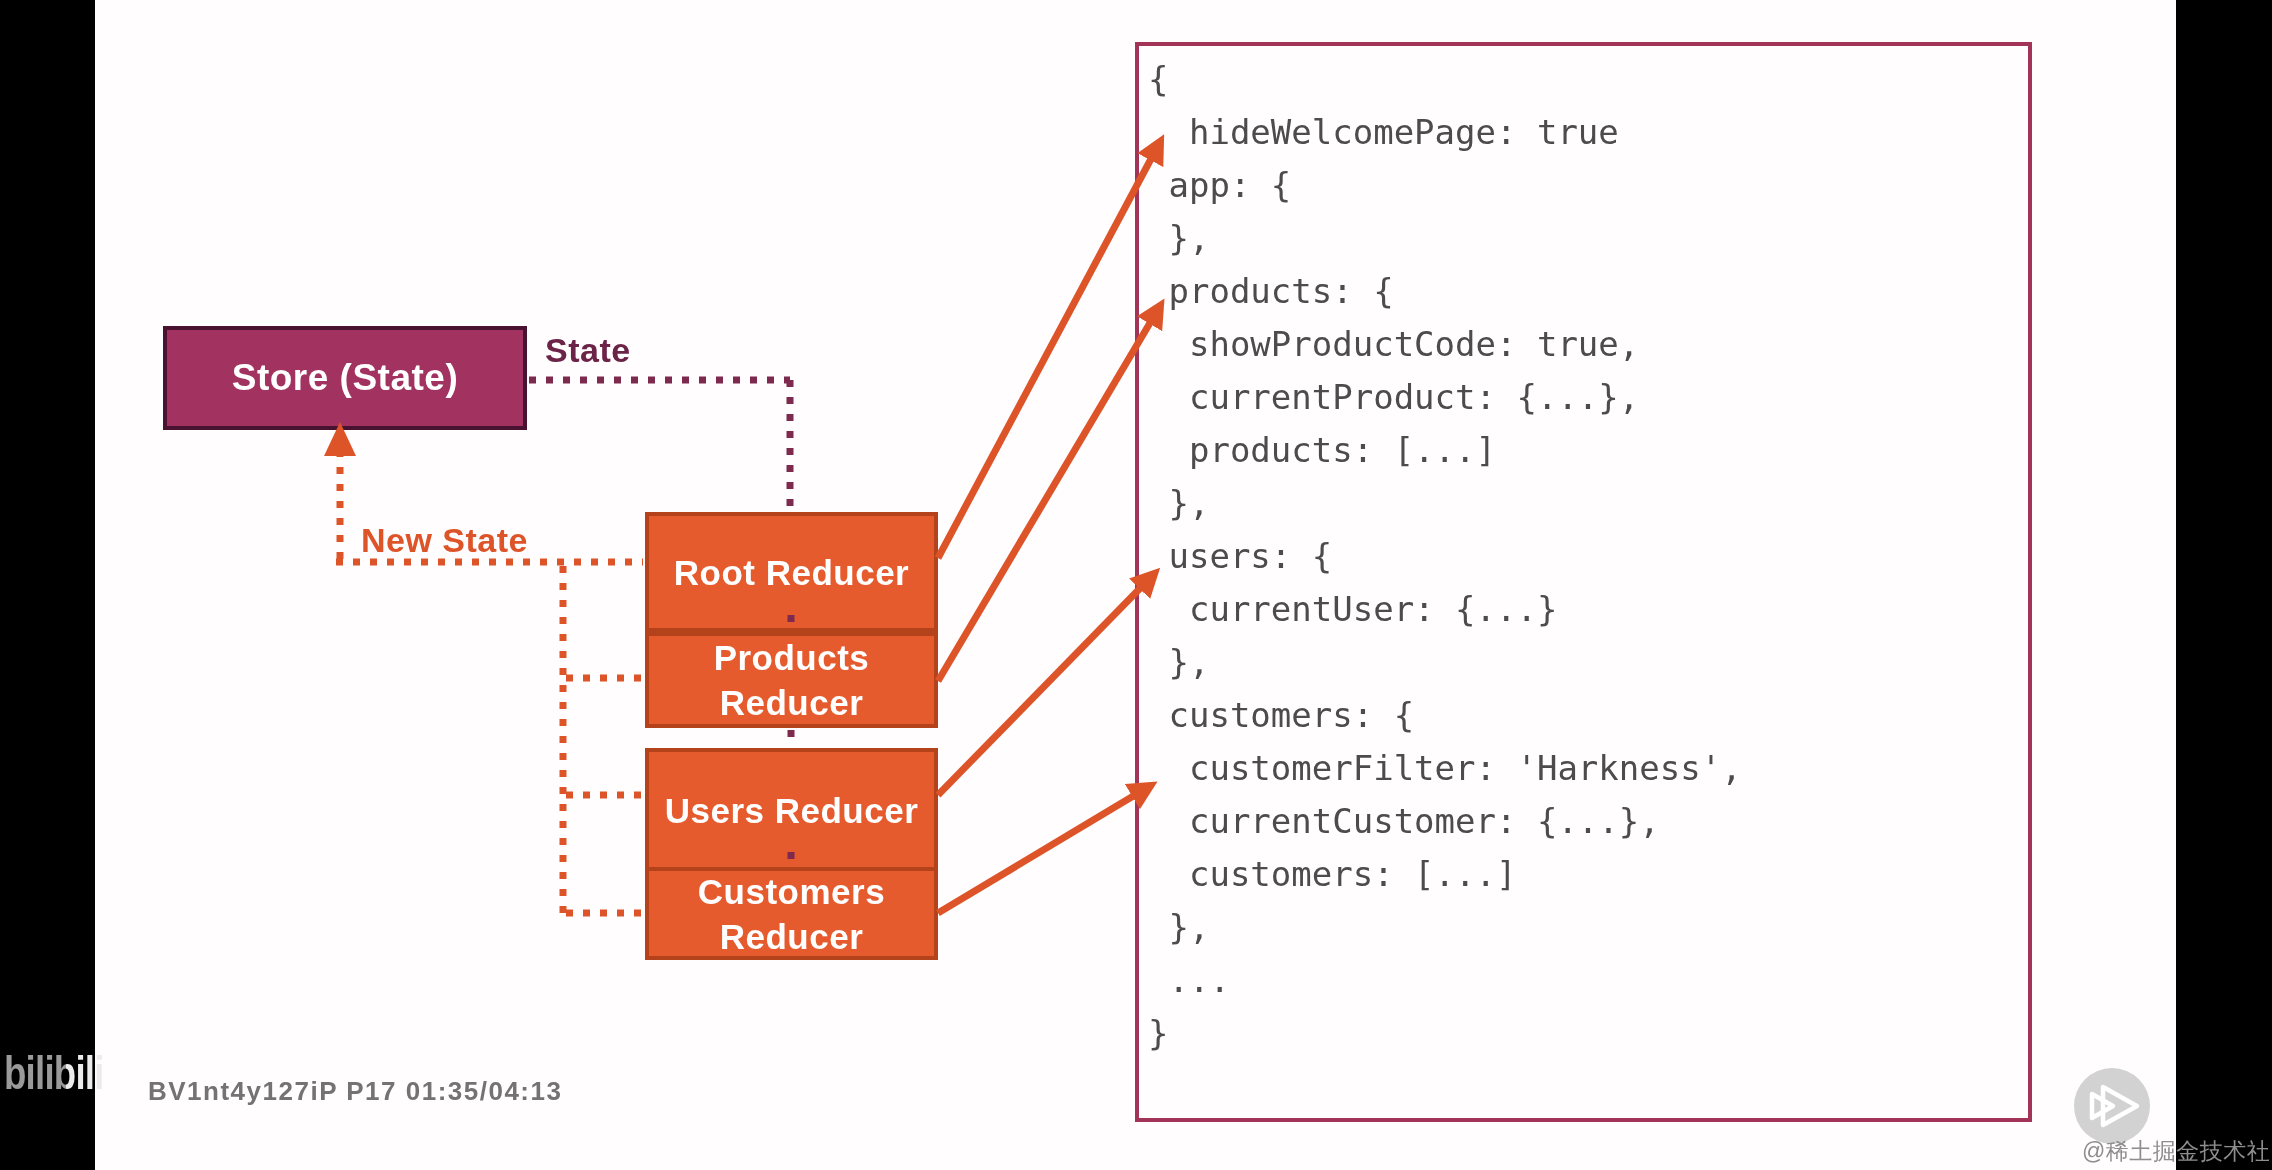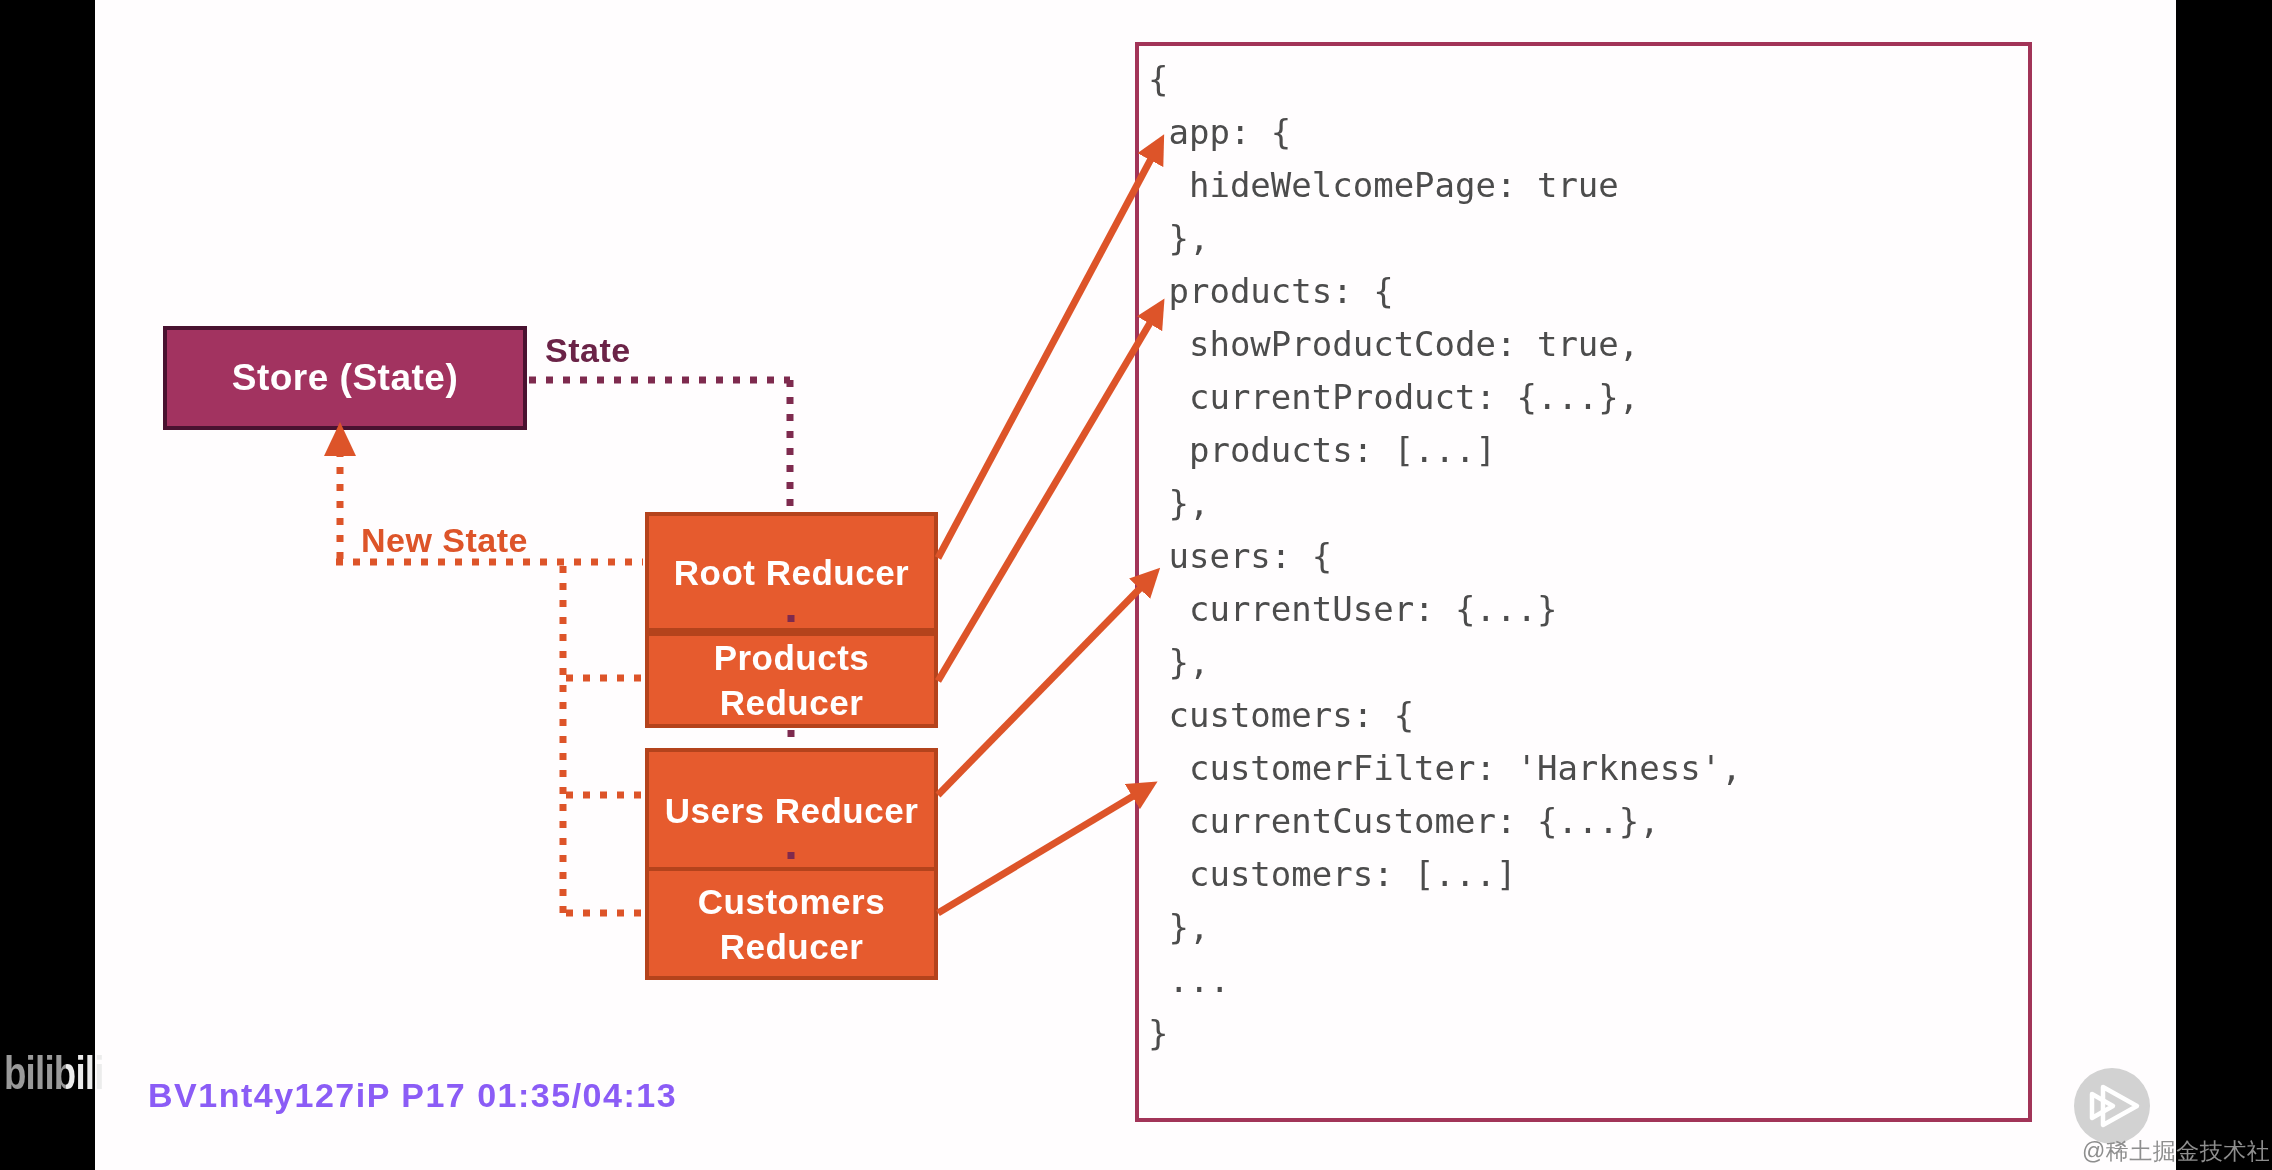--- a/index.html
+++ b/index.html
@@ -23,21 +23,21 @@
     background:#a23360;border:4px solid #491230;font-size:37px;
   }
   .node.orange{
     left:645px;width:293px;
     background:#e65b2e;border:4px solid #b4431c;
     font-size:35px;line-height:45px;
   }
   .node.root{top:512px;height:120px;}
   .node.products{top:632px;height:96px;}
   .node.users{top:748px;height:124px;}
-  .node.customers{top:867px;height:113px;}
+  .node.customers{top:867px;height:93px;}
 
   .flowlabel{position:absolute;font-weight:bold;font-size:34px;z-index:2;letter-spacing:.5px;}
   .flowlabel.state{left:545px;top:331px;color:#6b2347;}
   .flowlabel.newstate{left:361px;top:521px;color:#dd5429;}
 
   .code-panel{
     position:absolute;left:1135px;top:42px;width:897px;height:1080px;
     box-sizing:border-box;border:4px solid #a23458;background:#fffdfe;
     padding:7px 0 0 9px;z-index:2;
   }
@@ -52,21 +52,21 @@
 
   .wm-logo{
     position:absolute;left:4px;top:1045px;z-index:2;
     font-size:47px;font-weight:bold;letter-spacing:-1px;
     background:linear-gradient(90deg,#9a9a9a 0 62%,#ececec 62% 100%);
     -webkit-background-clip:text;background-clip:text;color:transparent;
     transform:scaleX(.78);transform-origin:left center;
   }
   .wm-bv{
     position:absolute;left:148px;top:1076px;z-index:2;
-    font-size:34px;font-weight:bold;color:#8b5cf6;letter-spacing:1.5px;
+    font-size:26px;font-weight:bold;color:#737373;letter-spacing:1.5px;
   }
   .wm-comm{
     position:absolute;left:2082px;top:1136px;z-index:5;
     font-size:23px;color:#8e8e8e;letter-spacing:.5px;
   }
 </style>
 </head>
 <body>
 
 <div class="letterbox left"></div>
@@ -78,22 +78,22 @@
 Reducer</div>
 <div class="node orange users">Users Reducer</div>
 <div class="node orange customers">Customers
 Reducer</div>
 
 <div class="flowlabel state">State</div>
 <div class="flowlabel newstate">New State</div>
 
 <div class="code-panel">
   <div class="code-line">{</div>
+  <div class="code-line">  hideWelcomePage: true</div>
   <div class="code-line"> app: {</div>
-  <div class="code-line">  hideWelcomePage: true</div>
   <div class="code-line"> },</div>
   <div class="code-line"> products: {</div>
   <div class="code-line">  showProductCode: true,</div>
   <div class="code-line">  currentProduct: {...},</div>
   <div class="code-line">  products: [...]</div>
   <div class="code-line"> },</div>
   <div class="code-line"> users: {</div>
   <div class="code-line">  currentUser: {...}</div>
   <div class="code-line"> },</div>
   <div class="code-line"> customers: {</div>

